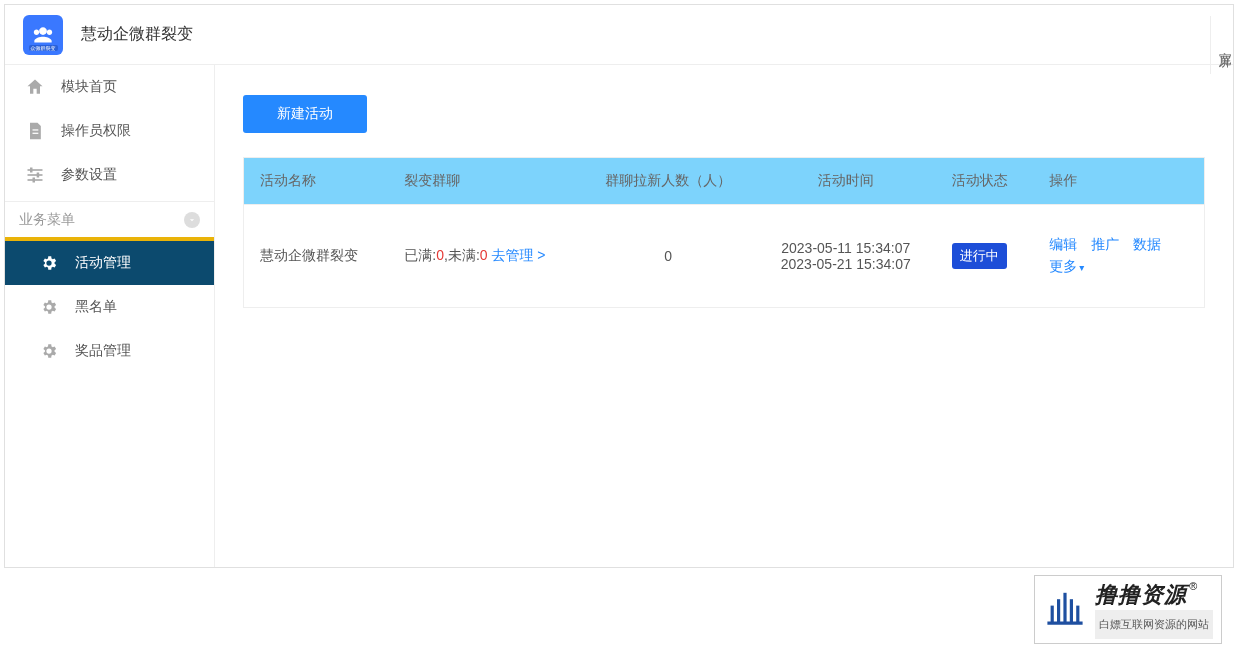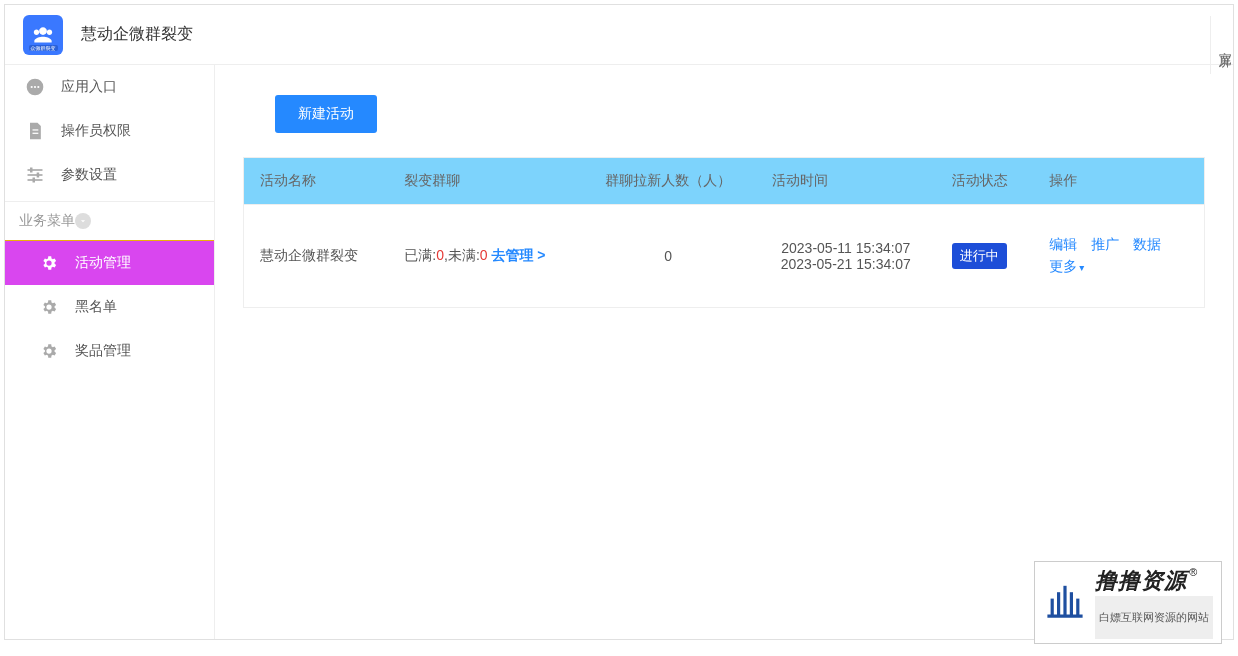--- a/index.html
+++ b/index.html
@@ -1,87 +1,84 @@
 <!DOCTYPE html>
 <html><head>
 <meta charset="utf-8">
 <style>
 * { margin: 0; padding: 0; box-sizing: border-box; font-family: "Microsoft YaHei", Arial, sans-serif; }
 body { background: #fff; width: 1238px; height: 656px; overflow: hidden; position: relative; }
 
-.app-frame { border: 1px solid #e0e0e0; margin: 4px; height: 636px; display: flex; flex-direction: column; background: #fff; }
+.app-frame { border: 1px solid #e0e0e0; margin: 4px; height: 564px; display: flex; flex-direction: column; background: #fff; }
 .header-bar { height: 60px; display: flex; align-items: center; padding: 0 18px; border-bottom: 1px solid #eee; }
 .app-logo { width: 40px; height: 40px; background: #3a78ff; border-radius: 6px; display: flex; align-items: center; justify-content: center; margin-right: 18px; position: relative; }
 .app-logo svg { width: 26px; height: 26px; fill: #fff; }
 .app-logo-sub { position: absolute; bottom: 4px; font-size: 5px; color: #fff; background: #2960d8; padding: 0 2px; border-radius: 2px; }
 .app-title { font-size: 16px; color: #333; }
 
 .body-row { flex: 1; display: flex; min-height: 0; }
 .sidebar { width: 210px; border-right: 1px solid #eee; display: flex; flex-direction: column; }
 .nav-item { height: 44px; display: flex; align-items: center; padding: 0 18px; font-size: 14px; color: #555; cursor: pointer; }
 .nav-item .ico { width: 24px; height: 24px; margin-right: 14px; display: flex; align-items: center; justify-content: center; }
 .nav-item .ico svg { fill: #aaa; }
 
-.section-header { height: 40px; display: flex; align-items: center; justify-content: flex-start; padding: 0 14px; color: #999; font-size: 14px; border-top: 1px solid #eee; border-bottom: 1px solid #eab308; margin-top: 4px; }
+.section-header { height: 40px; display: flex; align-items: center; justify-content: space-between; padding: 0 14px; color: #999; font-size: 14px; border-top: 1px solid #eee; border-bottom: 4px solid #eab308; margin-top: 4px; }
 .section-header .chev { width: 16px; height: 16px; border-radius: 50%; background: #ddd; display: flex; align-items: center; justify-content: center; }
 .section-header .chev svg { fill: #fff; }
 
 .sub-item { height: 44px; display: flex; align-items: center; padding: 0 18px 0 34px; font-size: 14px; color: #555; cursor: pointer; }
 .sub-item .gear { width: 20px; height: 20px; margin-right: 16px; display: flex; align-items: center; justify-content: center; }
 .sub-item .gear svg { fill: #aaa; }
-.sub-item.active { background: #d946ef; color: #fff; }
+.sub-item.active { background: #0c4a6e; color: #fff; }
 .sub-item.active .gear svg { fill: #fff; }
 
 .main { flex: 1; padding: 30px 28px; background: #fff; overflow: auto; }
-.btn-primary { background: #2589ff; color: #fff; border: none; padding: 10px 23px; font-size: 14px; border-radius: 3px; cursor: pointer; margin-bottom: 24px; margin-left: 32px; }
+.btn-primary { background: #2589ff; color: #fff; border: none; padding: 10px 34px; font-size: 14px; border-radius: 3px; cursor: pointer; margin-bottom: 24px; }
 
 .table { width: 100%; border: 1px solid #eee; border-collapse: collapse; font-size: 14px; }
 .table th { background: #7dd3fc; text-align: left; padding: 14px 16px; font-weight: normal; color: #666; border-bottom: 1px solid #eee; }
 .table td { padding: 28px 16px; color: #555; vertical-align: middle; border-bottom: 1px solid #eee; }
 .red { color: #e53935; }
 .link { color: #2589ff; cursor: pointer; }
 .badge-green { background: #1d4ed8; color: #fff; padding: 4px 8px; font-size: 13px; border-radius: 3px; display: inline-block; }
 .ops a { color: #2589ff; margin-right: 10px; cursor: pointer; display: inline-block; line-height: 22px; }
 .ops .more-caret { font-size: 10px; margin-left: 2px; }
 
 .right-tab { position: absolute; right: 0; top: 16px; width: 28px; height: 58px; border-left: 1px solid #eee; display: flex; align-items: center; justify-content: center; writing-mode: vertical-rl; font-size: 13px; color: #666; cursor: pointer; letter-spacing: 4px; }
 
 .watermark { position: absolute; right: 16px; bottom: 12px; display: flex; align-items: center; border: 1px solid #ccc; padding: 4px 8px 4px 6px; background: #fff; gap: 6px; }
 .wm-icon svg { width: 48px; height: 40px; }
 .wm-text { display: flex; flex-direction: column; }
 .wm-main { font-size: 22px; font-weight: bold; color: #222; font-style: italic; letter-spacing: 1px; display: flex; align-items: flex-start; }
 .wm-main sup { font-size: 11px; font-weight: normal; margin-left: 2px; }
-.wm-sub { font-size: 11px; color: #555; background: #eee; padding: 14px 4px; align-self: flex-end; }
+.wm-sub { font-size: 11px; color: #555; background: #eee; padding: 7px 4px; align-self: flex-end; }
 </style>
 </head>
 <body>
 
 <div class="app-frame">
   <div class="header-bar">
     <div class="app-logo">
       <svg viewBox="0 0 24 24">
           <path d="M12 12c2 0 3.6-1.6 3.6-3.6S14 4.8 12 4.8 8.4 6.4 8.4 8.4 10 12 12 12zm-6 0c1.4 0 2.5-1.1 2.5-2.5S7.4 7 6 7 3.5 8.1 3.5 9.5 4.6 12 6 12zm12 0c1.4 0 2.5-1.1 2.5-2.5S19.4 7 18 7s-2.5 1.1-2.5 2.5S16.6 12 18 12zm-6 1.5c-2.7 0-8 1.3-8 4V19h16v-1.5c0-2.7-5.3-4-8-4z"></path>
         </svg>
       <span class="app-logo-sub">众微群裂变</span>
     </div>
     <div class="app-title">慧动企微群裂变</div>
   </div>
 
   <div class="body-row">
     <div class="sidebar">
       <div class="nav-item">
         <span class="ico">
             <svg width="20" height="20" viewBox="0 0 24 24">
-              <circle cx="12" cy="12" r="10"></circle>
-              <circle cx="8" cy="12" r="1.3" fill="#fff"></circle>
-              <circle cx="12" cy="12" r="1.3" fill="#fff"></circle>
-              <circle cx="16" cy="12" r="1.3" fill="#fff"></circle>
-            </svg>
-          </span>
-        <span>应用入口</span>
+              <path d="M12 3l9 8h-3v9h-4v-6H10v6H6v-9H3z"></path>
+            </svg>
+          </span>
+        <span>模块首页</span>
       </div>
       <div class="nav-item">
         <span class="ico">
             <svg width="20" height="20" viewBox="0 0 24 24">
               <path d="M6 2h9l4 4v16H6z"></path>
               <rect x="9" y="10" width="7" height="1.5" fill="#fff"></rect>
               <rect x="9" y="14" width="7" height="1.5" fill="#fff"></rect>
             </svg>
           </span>
         <span>操作员权限</span>
@@ -137,31 +134,31 @@
 
     <div class="main">
       <button class="btn-primary">新建活动</button>
 
       <table class="table">
         <thead>
           <tr>
             <th>活动名称</th>
             <th>裂变群聊</th>
             <th style="text-align:center;">群聊拉新人数（人）</th>
-            <th style="text-align:left;">活动时间</th>
+            <th style="text-align:center;">活动时间</th>
             <th>活动状态</th>
             <th>操作</th>
           </tr>
         </thead>
         <tbody>
           <tr>
             <td>慧动企微群裂变</td>
             <td>
               <span>已满:</span><span class="red">0</span><span>,未满:</span><span class="red">0</span>
-              <span class="link" style="font-weight:bold;">去管理 &gt;</span>
+              <span class="link" style="">去管理 &gt;</span>
             </td>
             <td style="text-align:center;">0</td>
             <td style="text-align:center; white-space:nowrap;">
               <div>2023-05-11 15:34:07</div>
               <div>2023-05-21 15:34:07</div>
             </td>
             <td>
               <span class="badge-green">进行中</span>
             </td>
             <td class="ops">

